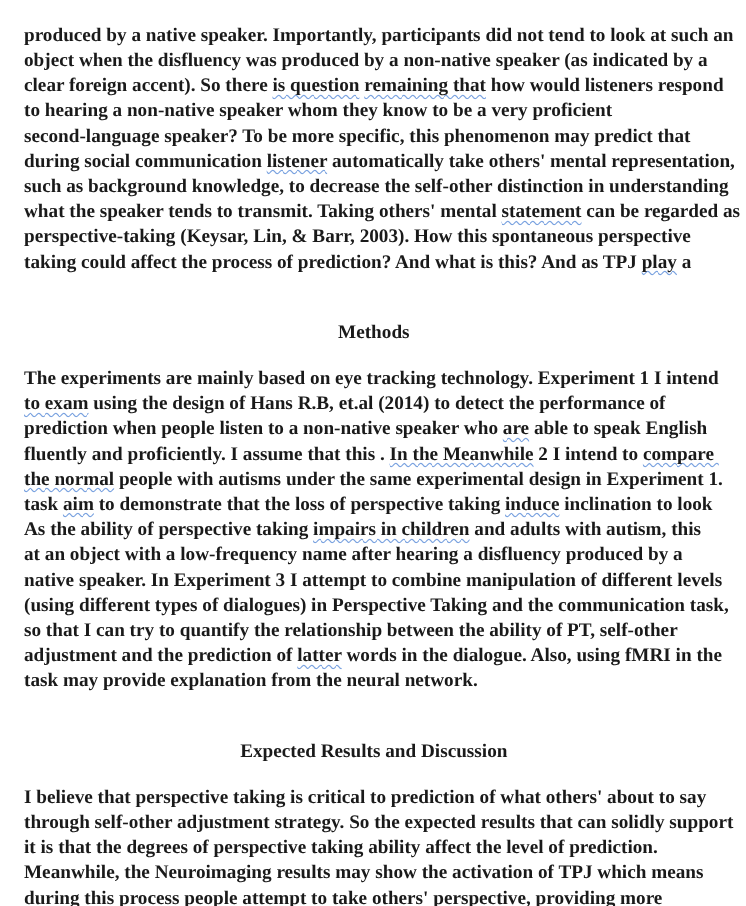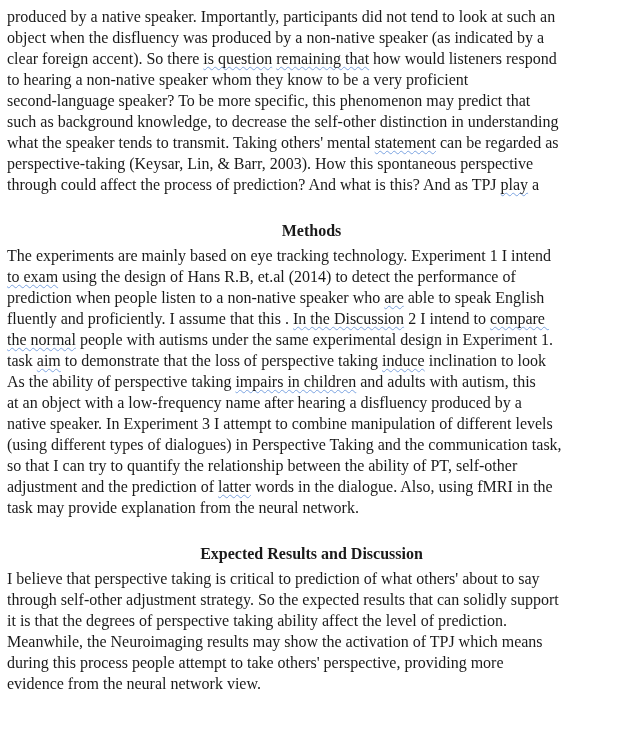--- a/index.html
+++ b/index.html
@@ -17,21 +17,21 @@
     width: 622px;
     height: 755px;
     padding: 2px 2px 0 3px;
     background: var(--page-bg, #ffffff);
     font-family: "Liberation Serif", "DejaVu Serif", serif;
     font-size: 16px;
     line-height: 21px;
     color: var(--text-color, #1a1a1a);
     cursor: text;
   }
-  .paragraph { margin: 4px; }
+  .paragraph { margin: 17px; font-weight: bold; }
   .line {
     height: 21px;
     white-space: pre;
   }
   .spacer { height: 21px; }
   .heading {
     font-weight: bold;
     text-align: center;
   }
   .squiggle {
@@ -46,32 +46,33 @@
 </head>
 <body>
 
 <div class="page">
     <div class="paragraph">
       <div class="line"><span>produced by a native speaker. Importantly, participants did not tend to look at such an</span></div>
       <div class="line"><span>object when the disfluency was produced by a non-native speaker (as indicated by a</span></div>
       <div class="line"><span>clear foreign accent). So there </span><span class="squiggle">is question</span><span> </span><span class="squiggle">remaining that</span><span> how would listeners respond</span></div>
       <div class="line"><span>to hearing a non-native speaker whom they know to be a very proficient</span></div>
       <div class="line"><span>second-language speaker? To be more specific, this phenomenon may predict that</span></div>
+      <div class="line"><span>during social communication </span><span class="squiggle">listener</span><span> automatically take others' mental representation,</span></div>
       <div class="line"><span>such as background knowledge, to decrease the self-other distinction in understanding</span></div>
       <div class="line"><span>what the speaker tends to transmit. Taking others' mental </span><span class="squiggle">statement</span><span> can be regarded as</span></div>
       <div class="line"><span>perspective-taking (Keysar, Lin, &amp; Barr, 2003). How this spontaneous perspective</span></div>
-      <div class="line"><span>through could affect the process of prediction? And what is this? And as TPJ </span><span class="squiggle">play</span><span> a</span></div>
+      <div class="line"><span>taking could affect the process of prediction? And what is this? And as TPJ </span><span class="squiggle">play</span><span> a</span></div>
     </div>
     <div class="line spacer"></div>
     <div class="line heading">Methods</div>
     <div class="paragraph">
       <div class="line"><span>The experiments are mainly based on eye tracking technology. Experiment 1 I intend</span></div>
       <div class="line"><span class="squiggle">to exam</span><span> using the design of Hans R.B, et.al (2014) to detect the performance of</span></div>
       <div class="line"><span>prediction when people listen to a non-native speaker who </span><span class="squiggle">are</span><span> able to speak English</span></div>
-      <div class="line"><span>fluently and proficiently. I assume that this . </span><span class="squiggle">In the Discussion</span><span> 2 I intend to </span><span class="squiggle">compare </span></div>
+      <div class="line"><span>fluently and proficiently. I assume that this . </span><span class="squiggle">In the Meanwhile</span><span> 2 I intend to </span><span class="squiggle">compare </span></div>
       <div class="line"><span class="squiggle">the normal</span><span> people with autisms under the same experimental design in Experiment 1.</span></div>
       <div class="line"><span>task </span><span class="squiggle">aim</span><span> to demonstrate that the loss of perspective taking </span><span class="squiggle">induce</span><span> inclination to look</span></div>
       <div class="line"><span>As the ability of perspective taking </span><span class="squiggle">impairs in children</span><span> and adults with autism, this</span></div>
       <div class="line"><span>at an object with a low-frequency name after hearing a disfluency produced by a</span></div>
       <div class="line"><span>native speaker. In Experiment 3 I attempt to combine manipulation of different levels</span></div>
       <div class="line"><span>(using different types of dialogues) in Perspective Taking and the communication task,</span></div>
       <div class="line"><span>so that I can try to quantify the relationship between the ability of PT, self-other</span></div>
       <div class="line"><span>adjustment and the prediction of </span><span class="squiggle">latter</span><span> words in the dialogue. Also, using fMRI in the</span></div>
       <div class="line"><span>task may provide explanation from the neural network.</span></div>
     </div>

